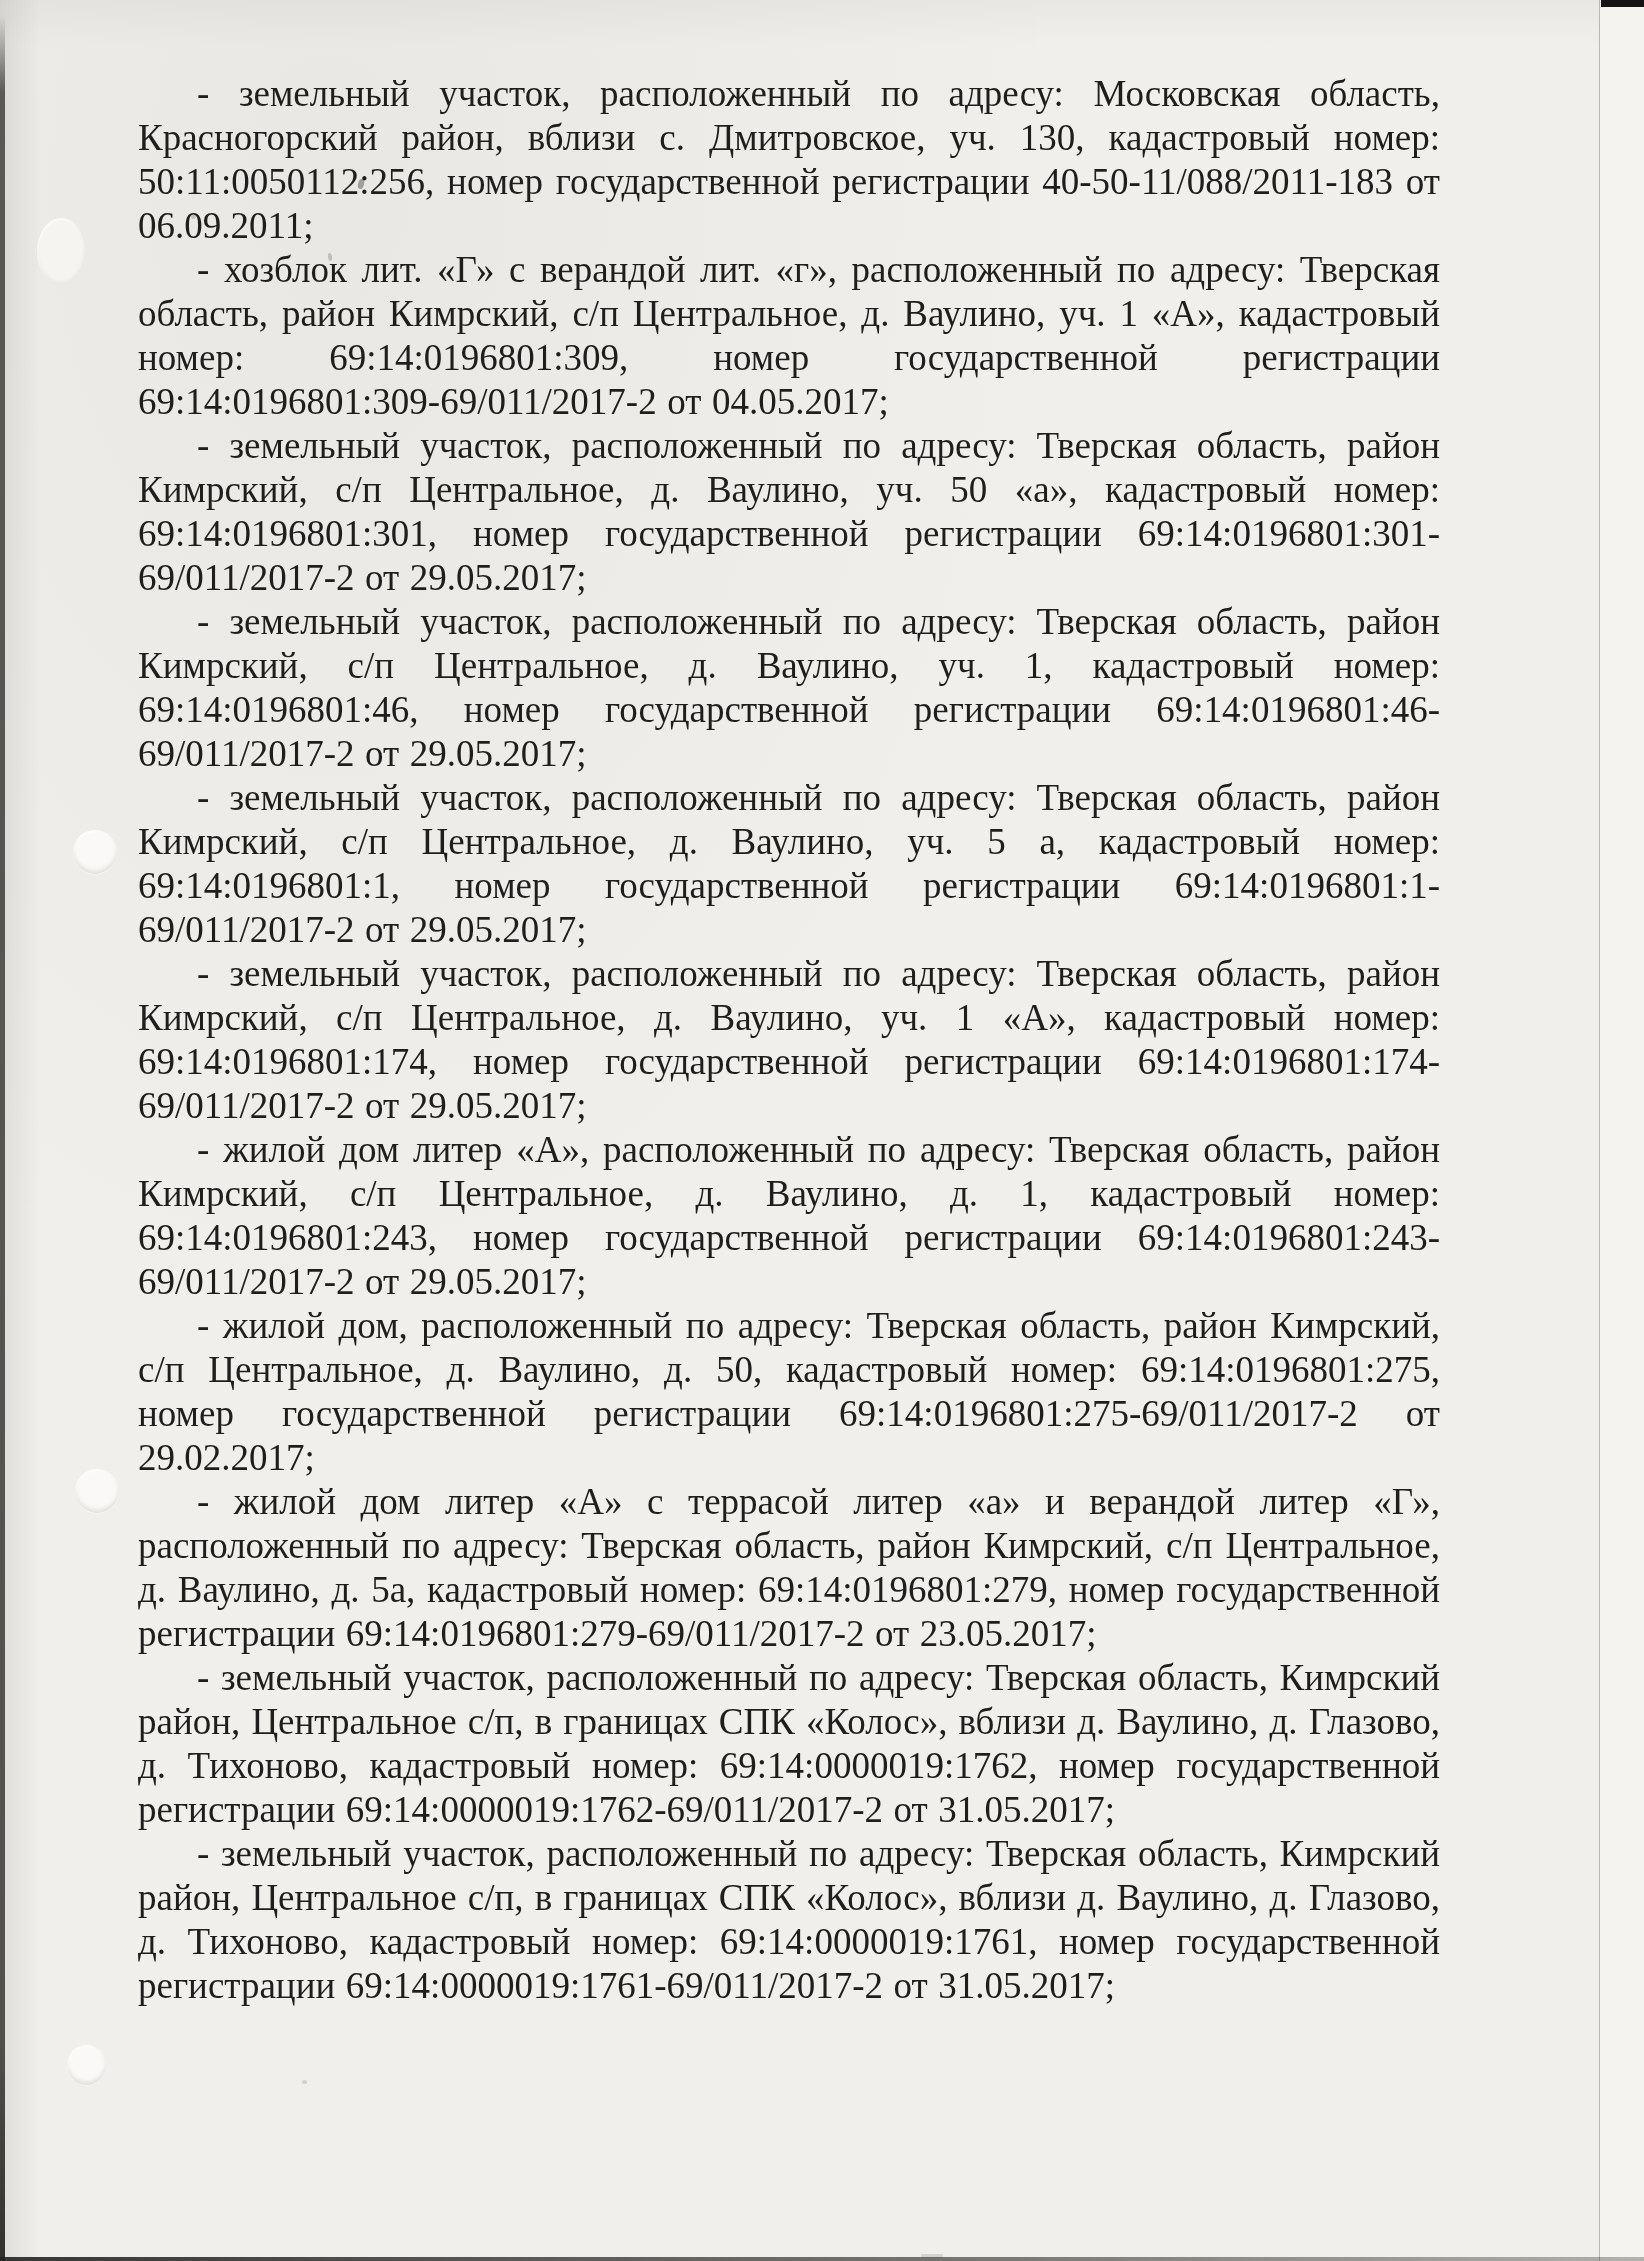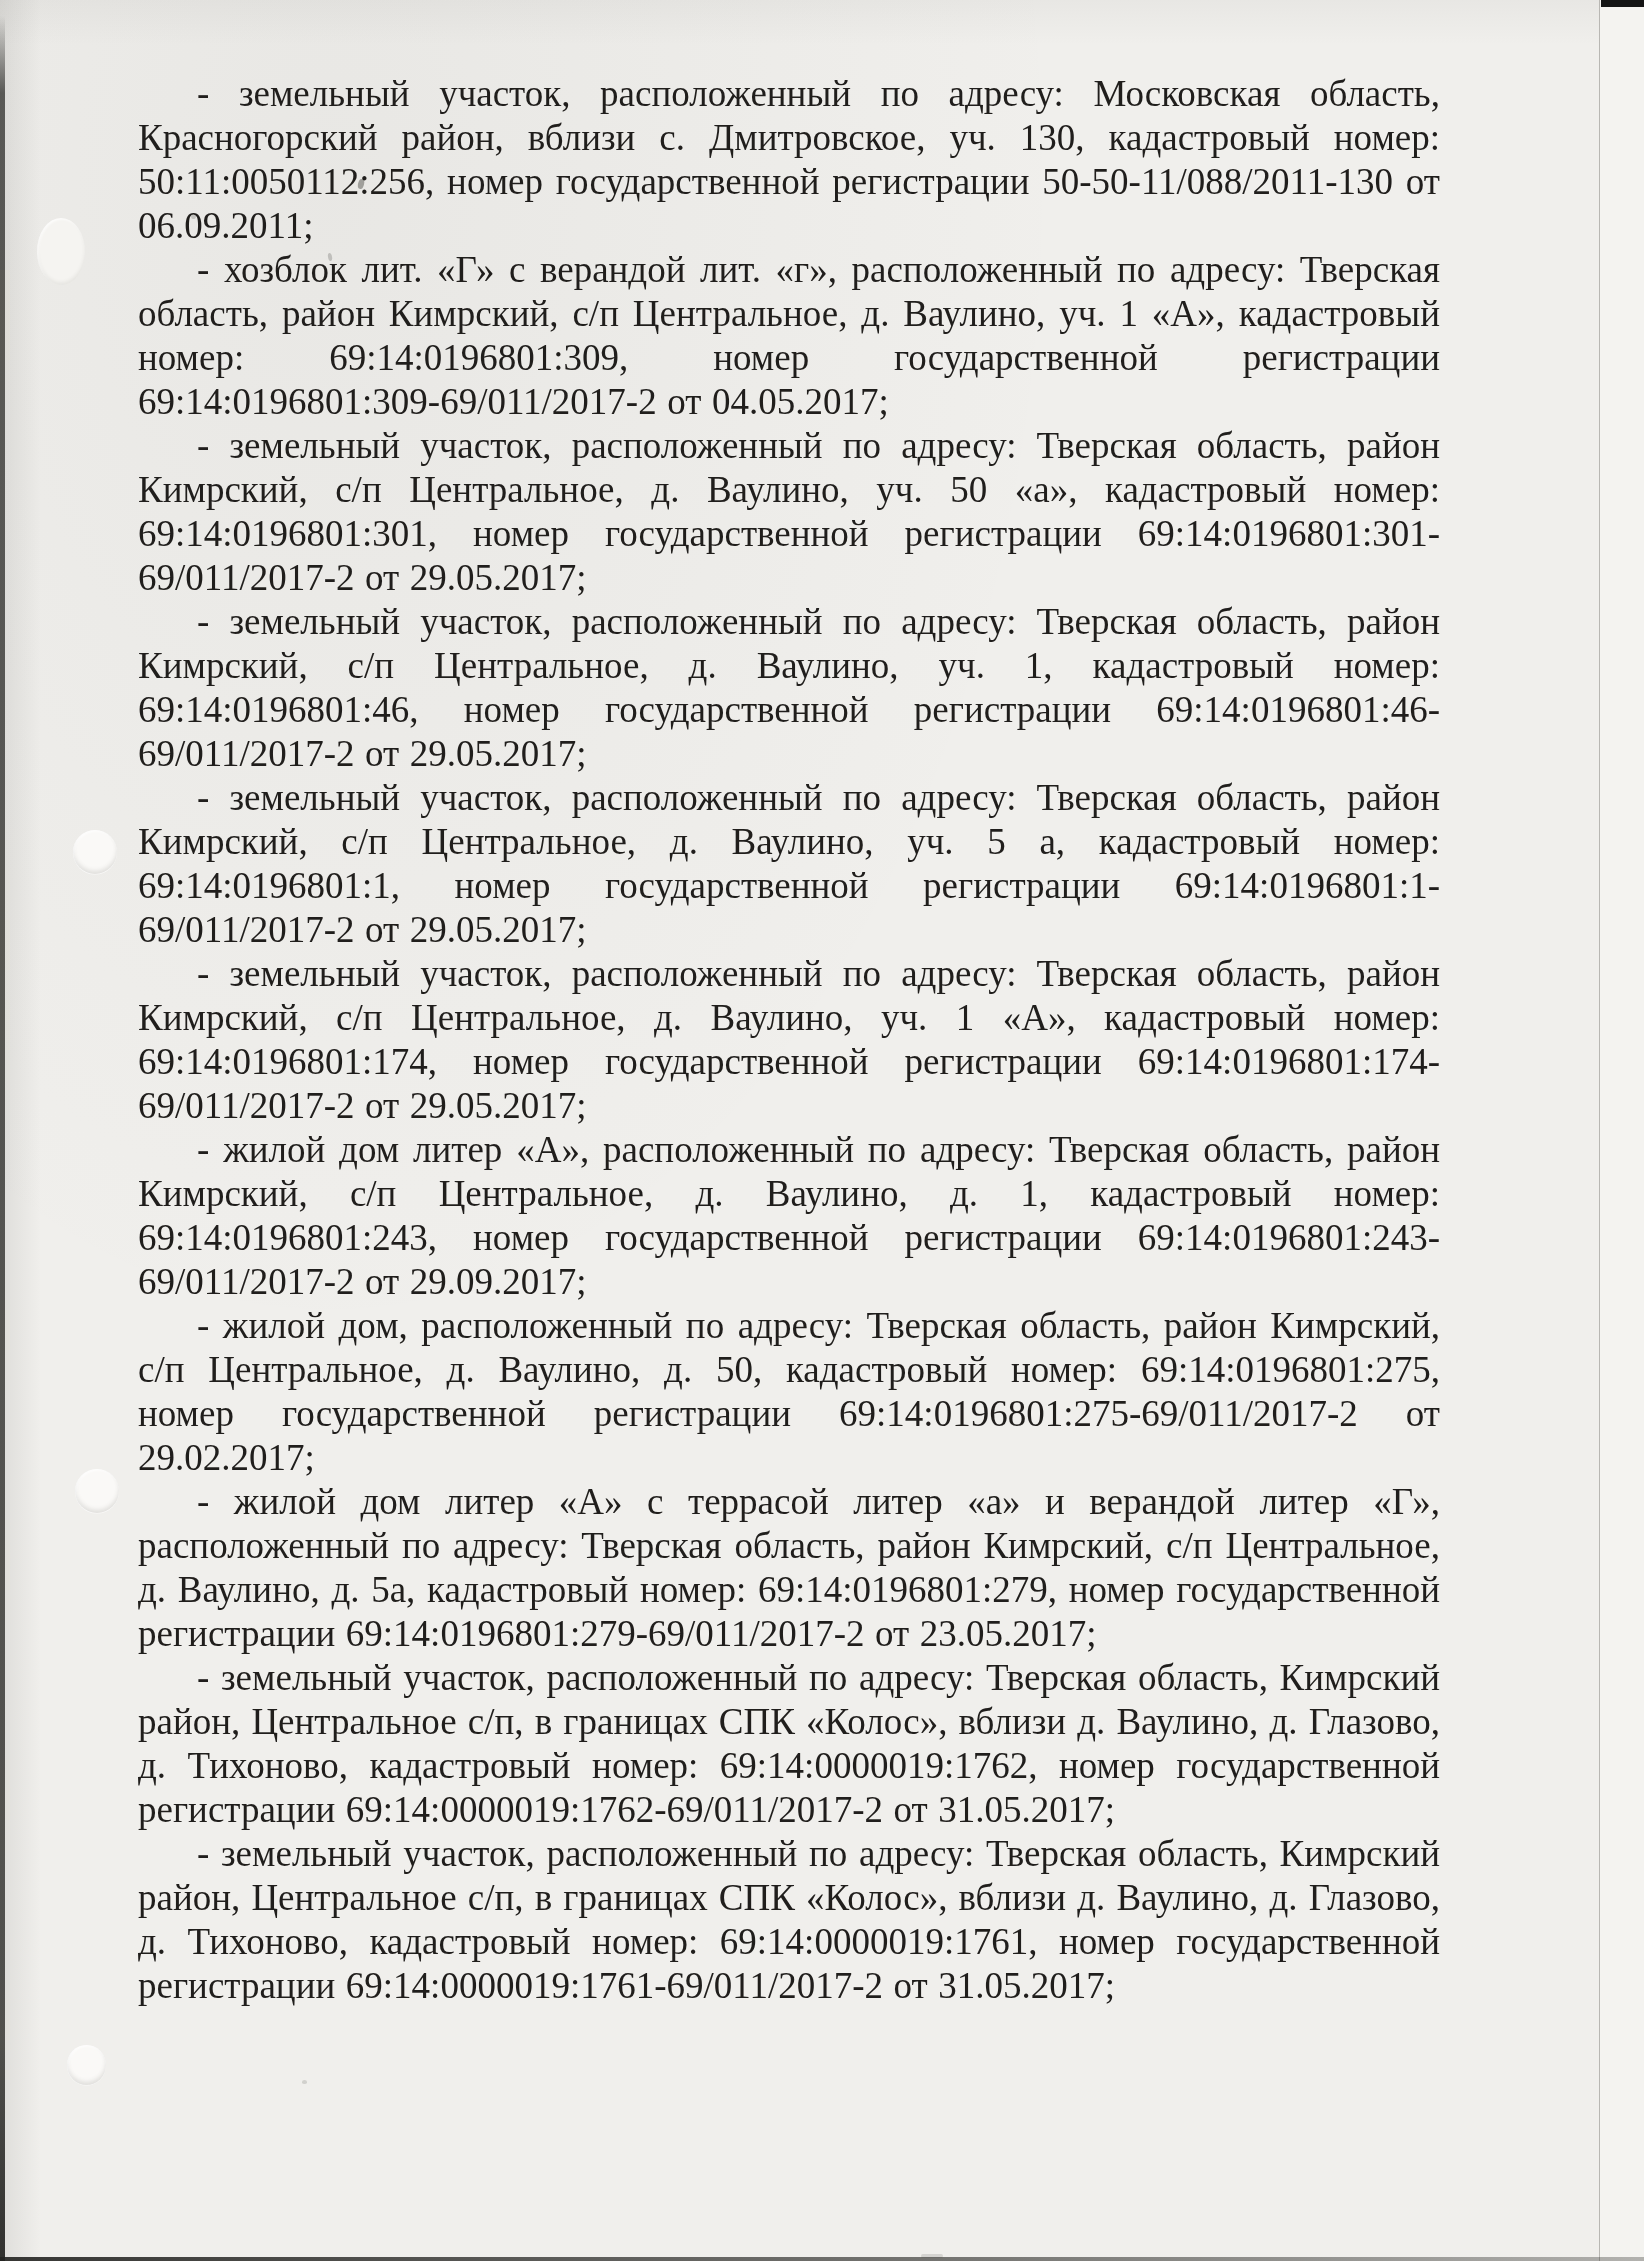--- a/index.html
+++ b/index.html
@@ -112,25 +112,25 @@
 <div class="hole hole-3"></div>
 <div class="hole hole-4"></div>
 
 <div class="speck speck-1"></div>
 <div class="speck speck-2"></div>
 <div class="speck speck-3"></div>
 <div class="speck speck-4"></div>
 <div class="speck speck-5"></div>
 
 <div class="doc-text">
-  <p>- земельный участок, расположенный по адресу: Московская область, Красногорский район, вблизи с. Дмитровское, уч. 130, кадастровый номер: 50:11:0050112:256, номер государственной регистрации 50-50-11/088/2011-130 от 06.09.2011;</p>
+  <p>- земельный участок, расположенный по адресу: Московская область, Красногорский район, вблизи с. Дмитровское, уч. 130, кадастровый номер: 50:11:0050112:256, номер государственной регистрации 40-50-11/088/2011-183 от 06.09.2011;</p>
   <p>- хозблок лит. «Г» с верандой лит. «г», расположенный по адресу: Тверская область, район Кимрский, с/п Центральное, д. Ваулино, уч. 1 «А», кадастровый номер: 69:14:0196801:309, номер государственной регистрации 69:14:0196801:309-69/011/2017-2 от 04.05.2017;</p>
   <p>- земельный участок, расположенный по адресу: Тверская область, район Кимрский, с/п Центральное, д. Ваулино, уч. 50 «а», кадастровый номер: 69:14:0196801:301, номер государственной регистрации 69:14:0196801:301-69/011/2017-2 от 29.05.2017;</p>
   <p>- земельный участок, расположенный по адресу: Тверская область, район Кимрский, с/п Центральное, д. Ваулино, уч. 1, кадастровый номер: 69:14:0196801:46, номер государственной регистрации 69:14:0196801:46-69/011/2017-2 от 29.05.2017;</p>
   <p>- земельный участок, расположенный по адресу: Тверская область, район Кимрский, с/п Центральное, д. Ваулино, уч. 5 а, кадастровый номер: 69:14:0196801:1, номер государственной регистрации 69:14:0196801:1-69/011/2017-2 от 29.05.2017;</p>
   <p>- земельный участок, расположенный по адресу: Тверская область, район Кимрский, с/п Центральное, д. Ваулино, уч. 1 «А», кадастровый номер: 69:14:0196801:174, номер государственной регистрации 69:14:0196801:174-69/011/2017-2 от 29.05.2017;</p>
-  <p>- жилой дом литер «А», расположенный по адресу: Тверская область, район Кимрский, с/п Центральное, д. Ваулино, д. 1, кадастровый номер: 69:14:0196801:243, номер государственной регистрации 69:14:0196801:243-69/011/2017-2 от 29.09.2017;</p>
+  <p>- жилой дом литер «А», расположенный по адресу: Тверская область, район Кимрский, с/п Центральное, д. Ваулино, д. 1, кадастровый номер: 69:14:0196801:243, номер государственной регистрации 69:14:0196801:243-69/011/2017-2 от 29.05.2017;</p>
   <p>- жилой дом, расположенный по адресу: Тверская область, район Кимрский, с/п Центральное, д. Ваулино, д. 50, кадастровый номер: 69:14:0196801:275, номер государственной регистрации 69:14:0196801:275-69/011/2017-2 от 29.02.2017;</p>
   <p>- жилой дом литер «А» с террасой литер «а» и верандой литер «Г», расположенный по адресу: Тверская область, район Кимрский, с/п Центральное, д. Ваулино, д. 5а, кадастровый номер: 69:14:0196801:279, номер государственной регистрации 69:14:0196801:279-69/011/2017-2 от 23.05.2017;</p>
   <p>- земельный участок, расположенный по адресу: Тверская область, Кимрский район, Центральное с/п, в границах СПК «Колос», вблизи д. Ваулино, д. Глазово, д. Тихоново, кадастровый номер: 69:14:0000019:1762, номер государственной регистрации 69:14:0000019:1762-69/011/2017-2 от 31.05.2017;</p>
   <p>- земельный участок, расположенный по адресу: Тверская область, Кимрский район, Центральное с/п, в границах СПК «Колос», вблизи д. Ваулино, д. Глазово, д. Тихоново, кадастровый номер: 69:14:0000019:1761, номер государственной регистрации 69:14:0000019:1761-69/011/2017-2 от 31.05.2017;</p>
 </div>
 
 
 </body></html>

